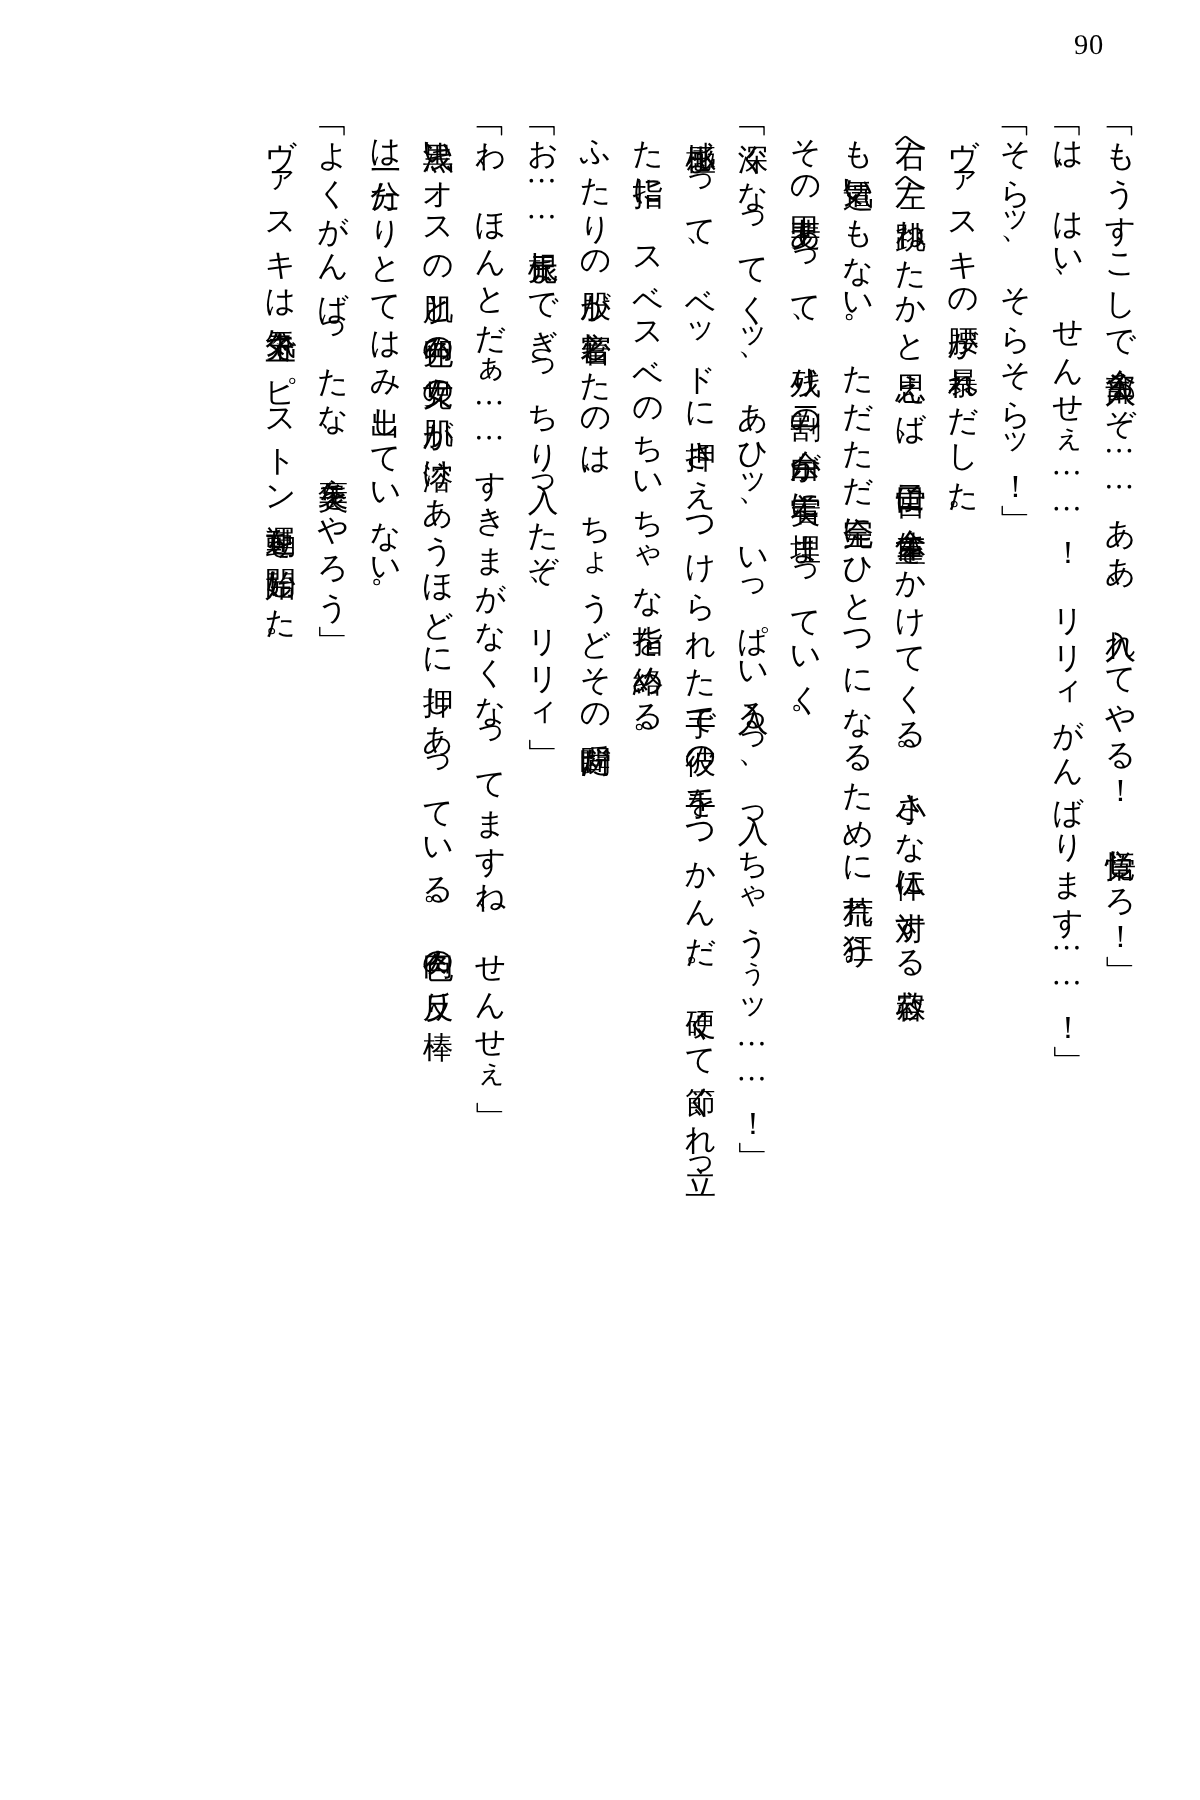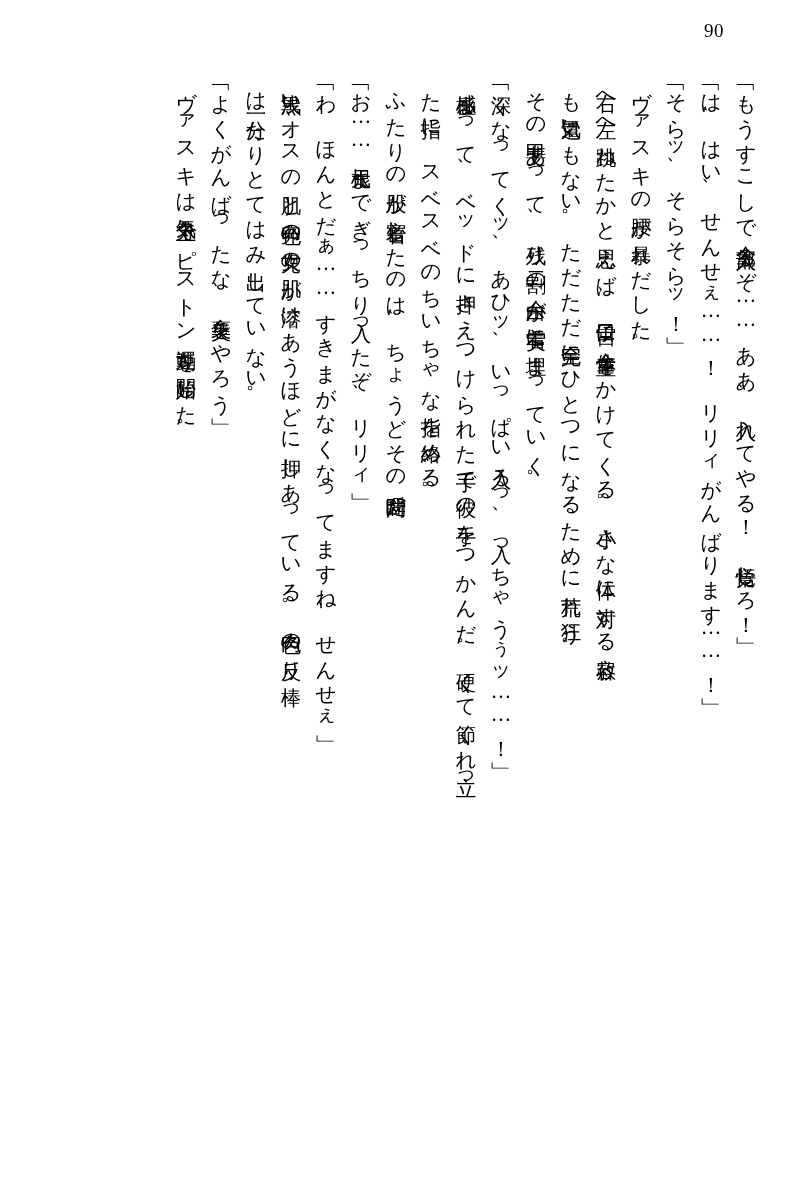--- a/index.html
+++ b/index.html
@@ -19,21 +19,21 @@
   .page {
     position: absolute;
     inset: 0;
     background: #ffffff;
   }
 
   
   .page-number {
     position: absolute;
     top: 20px;
-    right: 76px;
+    right: 64px;
     font-size: 19px;
     font-family: "Liberation Serif", "DejaVu Serif", serif;
     letter-spacing: 0.5px;
     margin-left: 31px;
   }
 
   
   .text-body {
     position: absolute;
     top: 78px;

